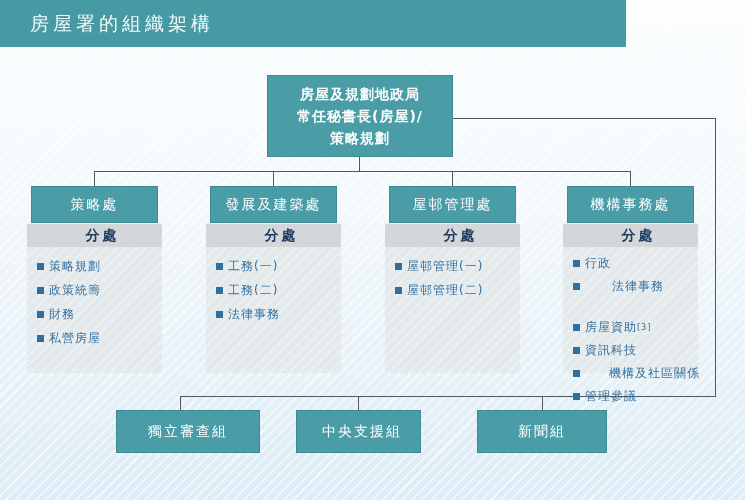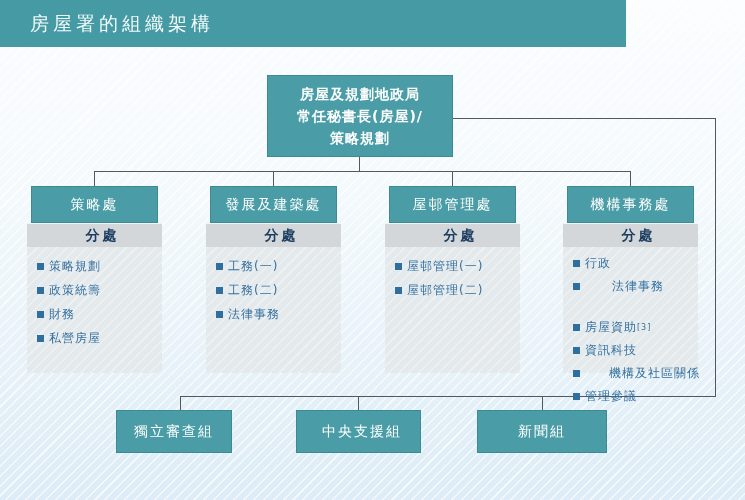--- a/index.html
+++ b/index.html
@@ -178,17 +178,17 @@
           <span class="bullet"></span>
           <span>機構及社區關係</span>
         </div>
       <div class="item" style="margin-bottom:6px;">
           <span class="bullet"></span>
           <span>管理參議</span>
         </div>
     </div>
   </div>
 
-  <div class="tealbox unitbox" style="left:116px;width:116px;">獨立審查組</div>
+  <div class="tealbox unitbox" style="left:116px;width:144px;">獨立審查組</div>
   <div class="tealbox unitbox" style="left:296px;width:125px;padding-left:7px;">中央支援組</div>
   <div class="tealbox unitbox" style="left:477px;width:130px;">新聞組</div>
 
 </div>
 
 </body></html>

